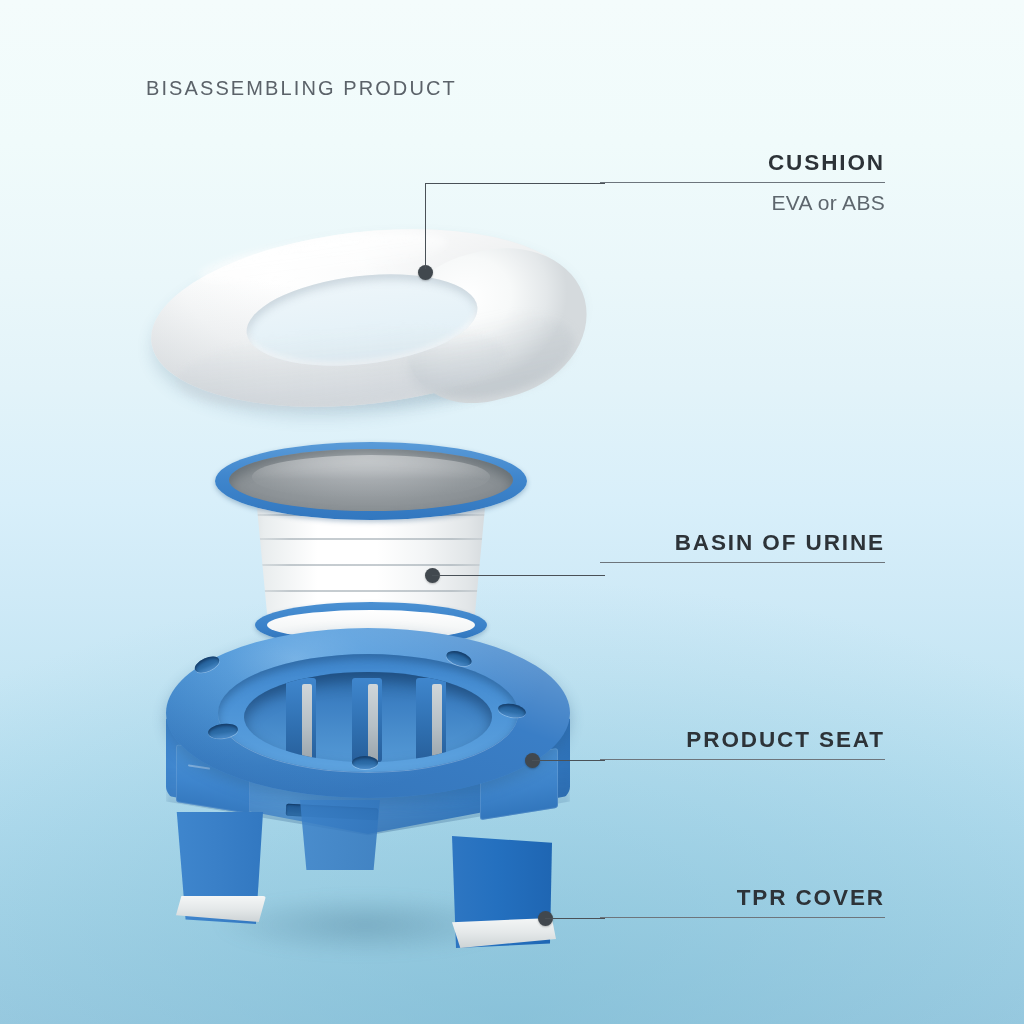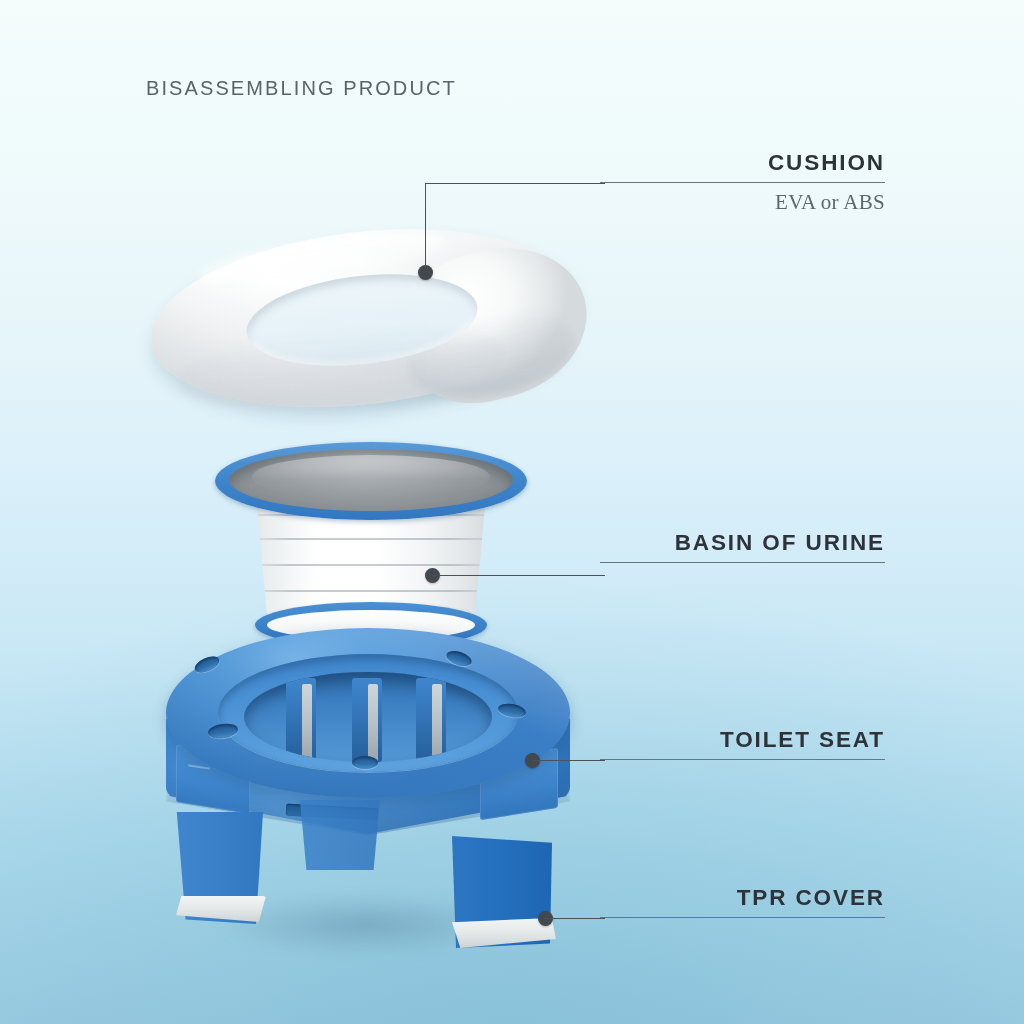--- a/index.html
+++ b/index.html
@@ -38,21 +38,21 @@
 
   
   .callout{position:absolute;text-align:right;}
   .callout .ttl{
     font-size:22.5px;letter-spacing:1.9px;color:#2d3338;font-weight:700;
     white-space:nowrap;line-height:1;padding-bottom:7px;
   }
   .callout .rule{height:1px;background:#6d757c;width:100%;}
   .callout .sub{
     font-size:21px;letter-spacing:.3px;color:#5d666d;font-weight:400;
-    white-space:nowrap;line-height:1;padding-top:9px;font-family:Liberation Serif, serif;
+    white-space:nowrap;line-height:1;padding-top:9px;
   }
 
   
   .leader{position:absolute;background:#4a5157;}
   .leader.h{height:1.4px;}
   .leader.v{width:1.4px;}
   .dot{
     position:absolute;width:15px;height:15px;border-radius:50%;
     background:#41484e;box-shadow:0 1px 2px rgba(0,0,0,.25);
   }
@@ -352,21 +352,21 @@
   <div class="dot" style="left:425px;top:568px;"></div>
   <div class="leader h" style="left:432px;top:575px;width:173px;"></div>
   <div class="callout" style="left:600px;top:532px;width:285px;">
     <div class="ttl">BASIN OF URINE</div>
     <div class="rule"></div>
   </div>
 
   <div class="dot" style="left:525px;top:753px;"></div>
   <div class="leader h" style="left:532px;top:760px;width:73px;"></div>
   <div class="callout" style="left:600px;top:729px;width:285px;">
-    <div class="ttl">TOILET SEAT</div>
+    <div class="ttl">PRODUCT SEAT</div>
     <div class="rule"></div>
   </div>
 
   <div class="dot" style="left:538px;top:911px;"></div>
   <div class="leader h" style="left:545px;top:918px;width:60px;"></div>
   <div class="callout" style="left:600px;top:887px;width:285px;">
     <div class="ttl">TPR COVER</div>
     <div class="rule"></div>
   </div>
 

